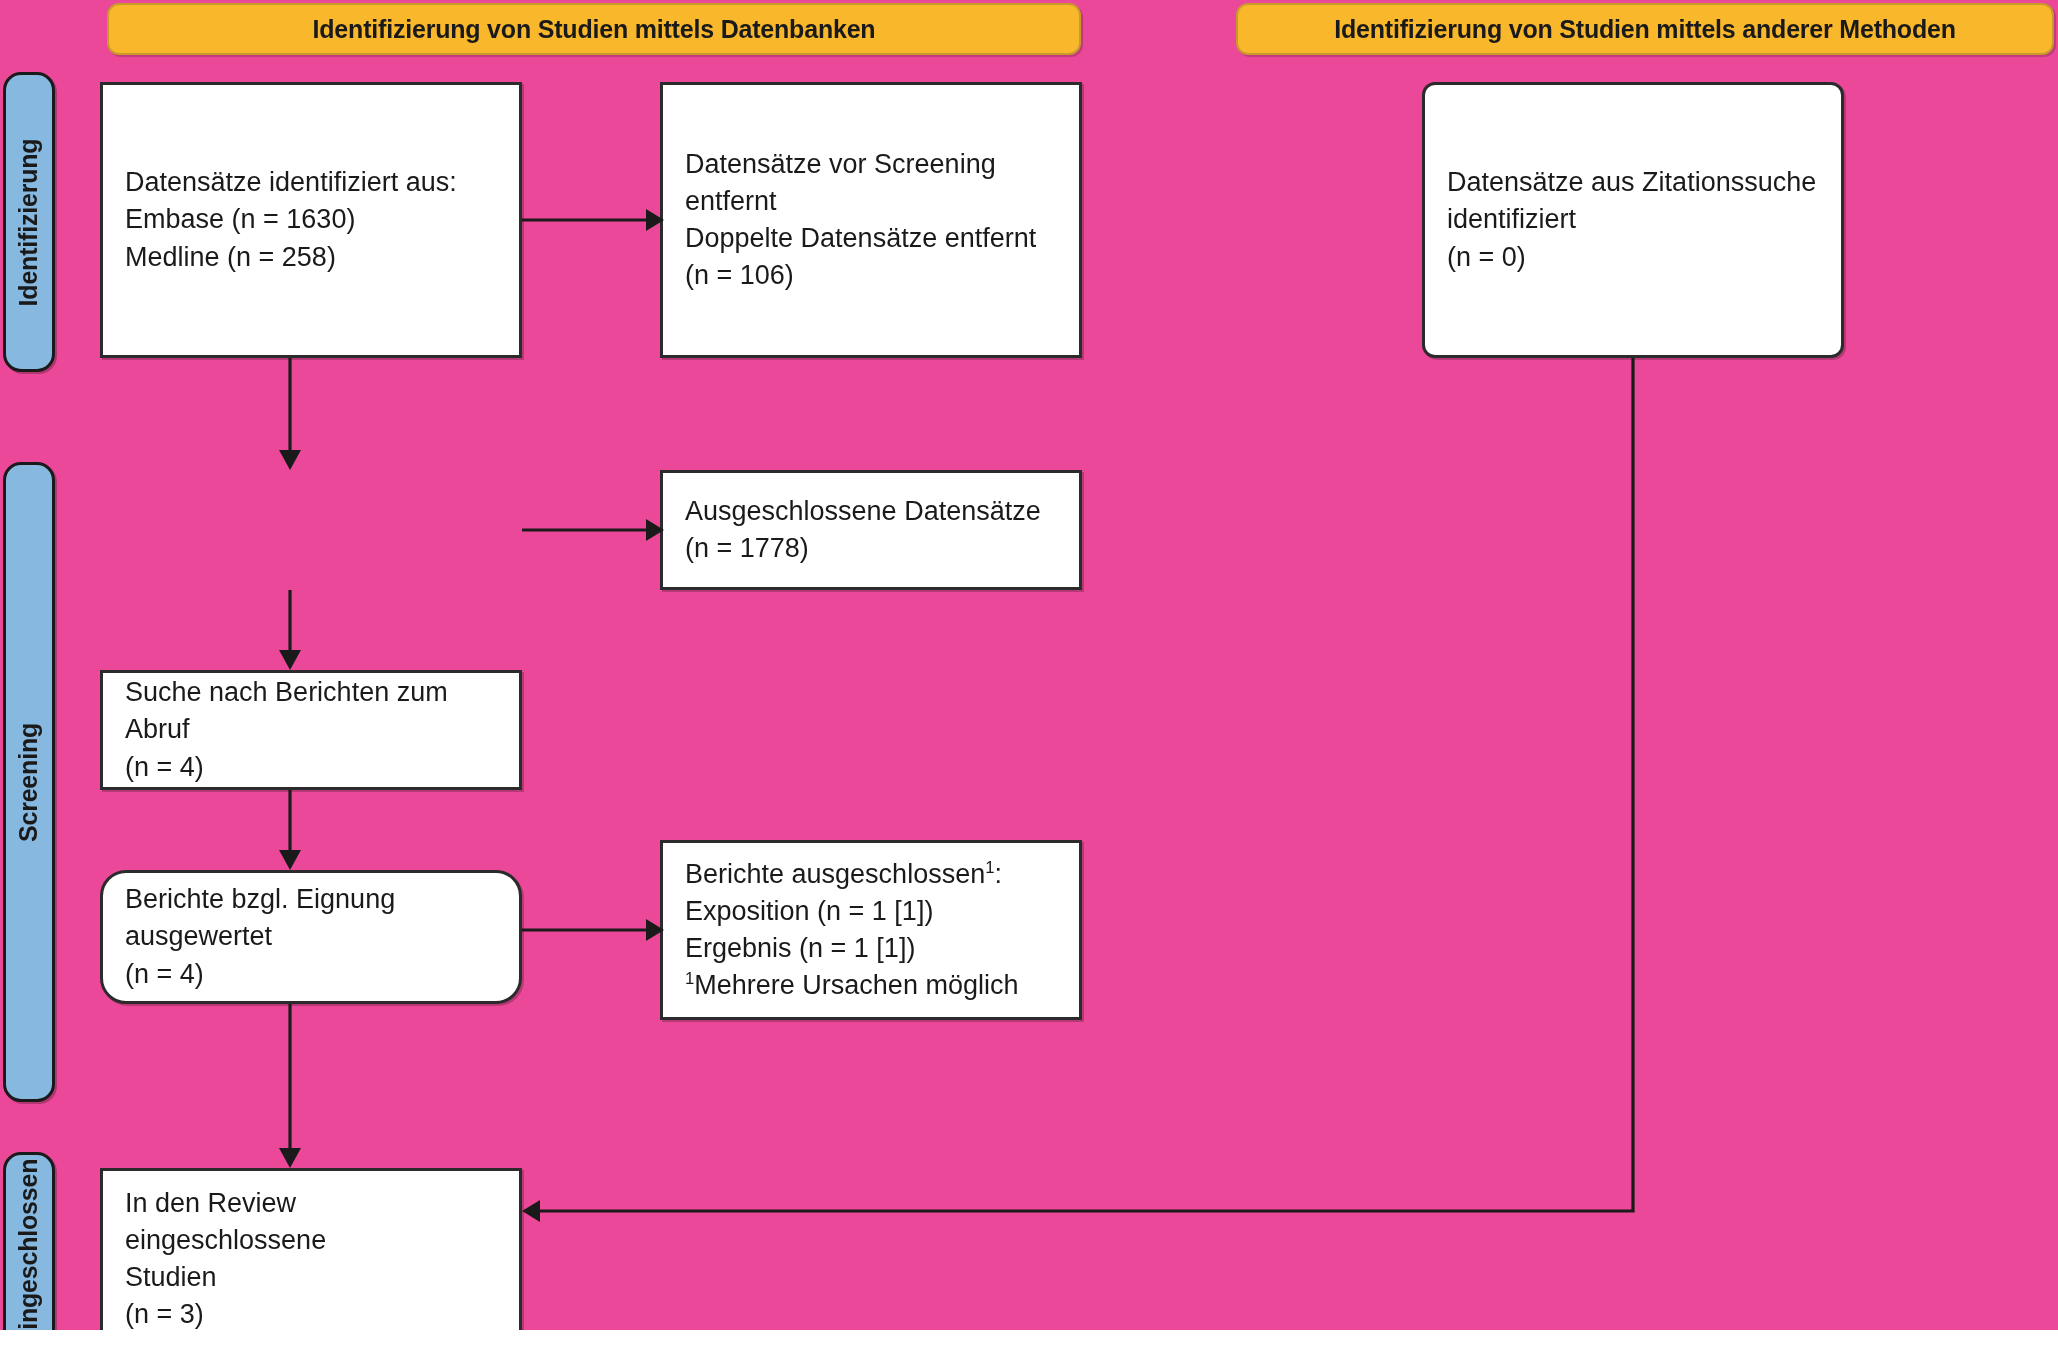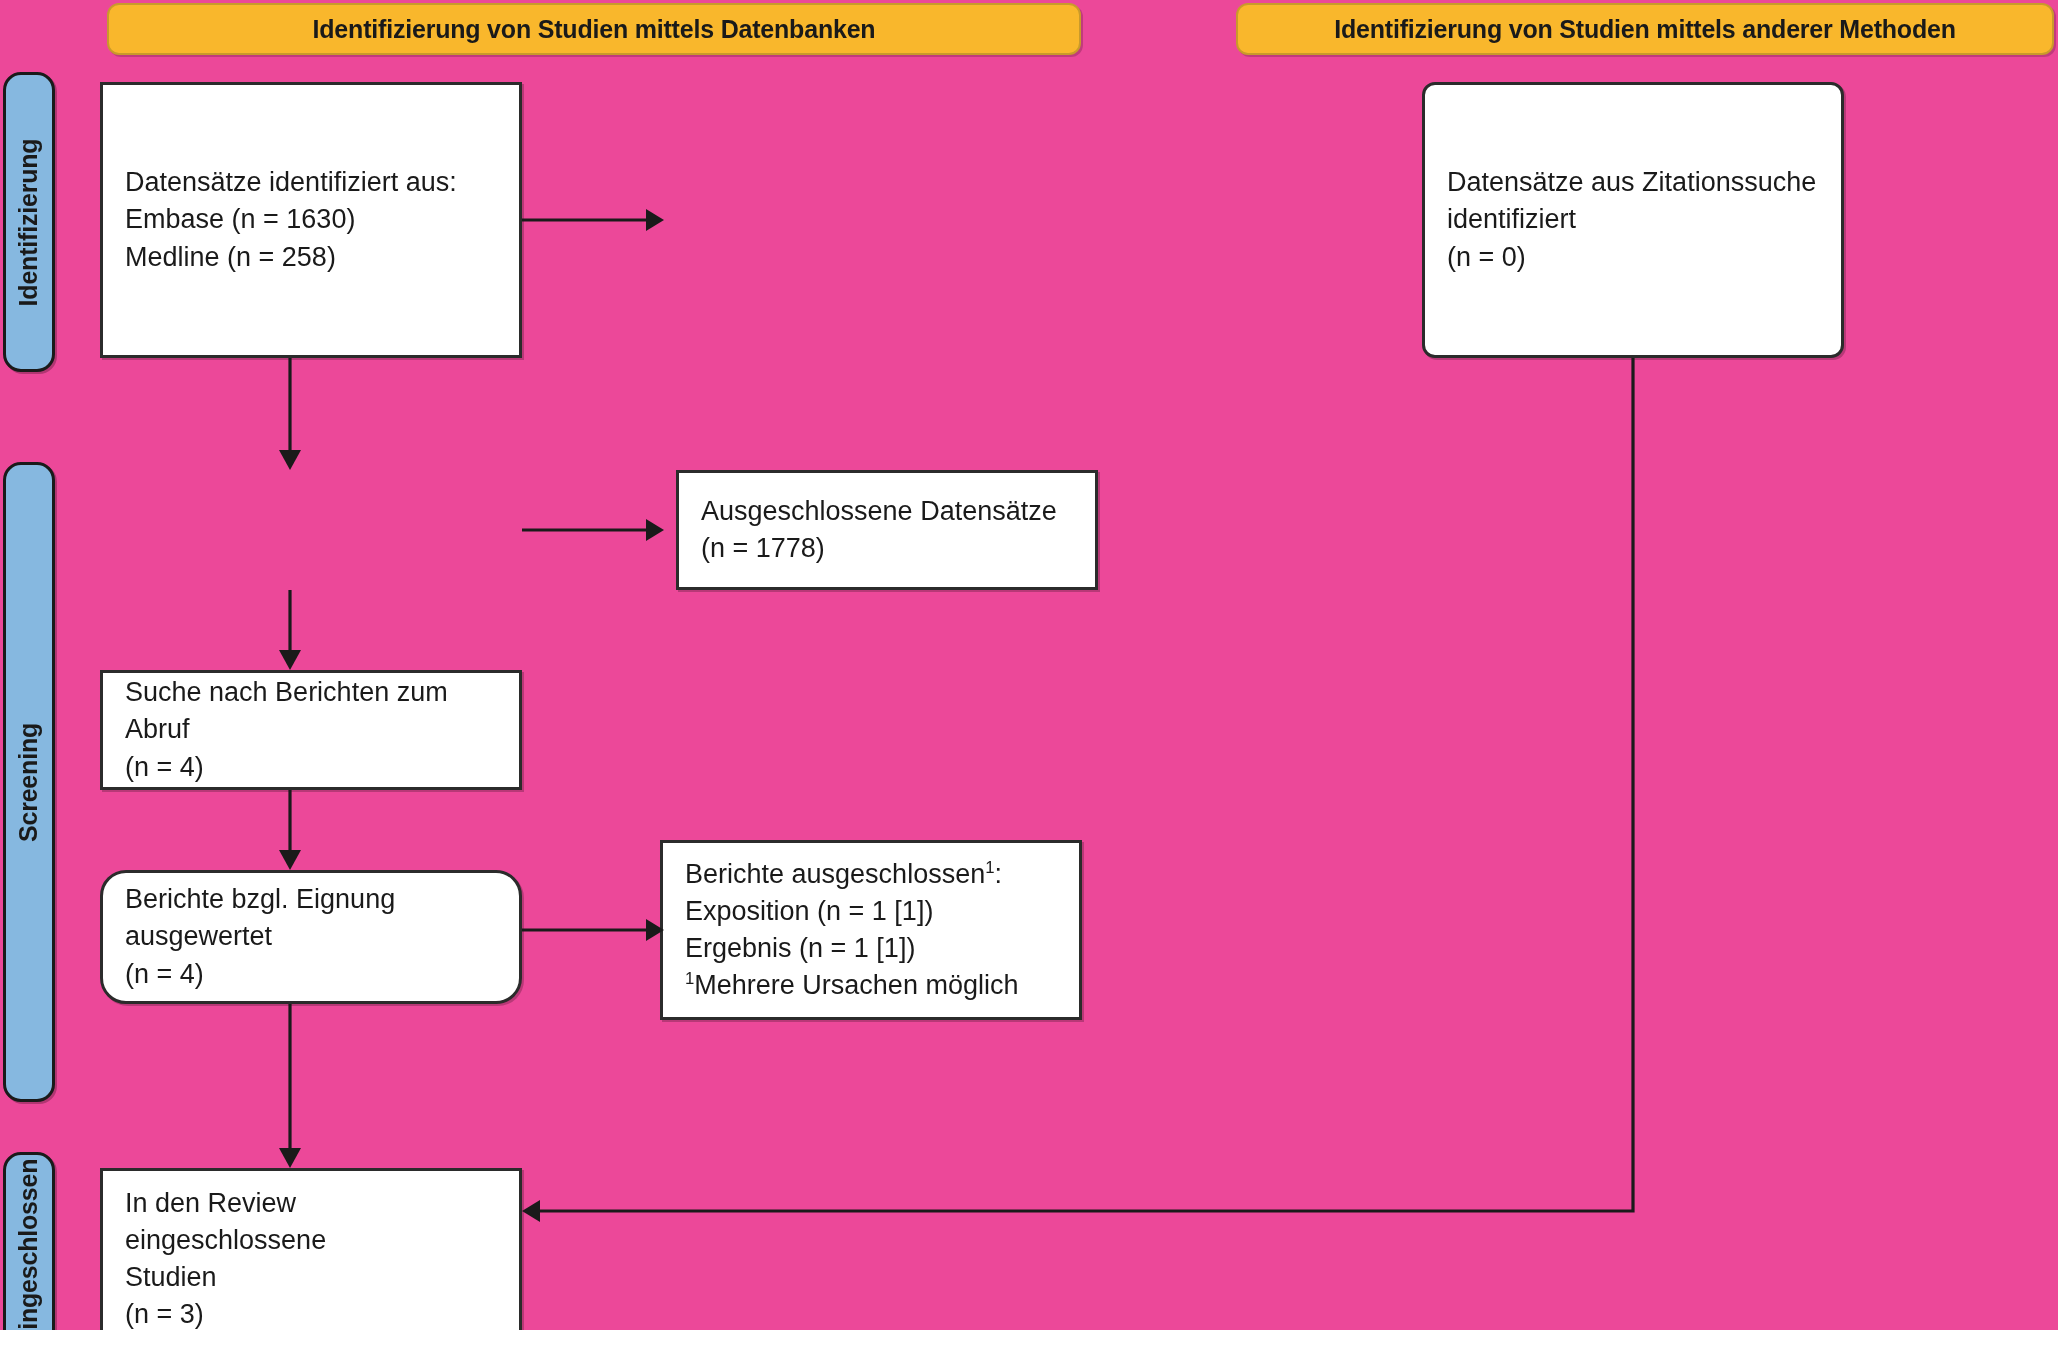--- a/index.html
+++ b/index.html
@@ -117,39 +117,45 @@
   <div class="stage" style="left:3px; top:1152px; width:52px; height:200px;">
     <span>Eingeschlossen</span>
   </div>
 
   <div class="box" style="left:100px; top:82px; width:422px; height:276px;">
     <div class="txt">Datensätze identifiziert aus:
   Embase (n = 1630)
   Medline (n = 258)</div>
   </div>
 
+  <div class="box" style="left:660px; top:82px; width:422px; height:276px;">
+    <div class="txt">Datensätze vor Screening
+entfernt
+  Doppelte Datensätze entfernt
+(n = 106)</div>
+  </div>
 
   <div class="box" style="left:1422px; top:82px; width:422px; height:276px;border-radius:13px;">
     <div class="txt">Datensätze aus Zitationssuche
 identifiziert
 (n = 0)</div>
   </div>
 
   <svg class="conn" style="left:522px; top:198px; width:142px; height:44px;" viewBox="0 0 142 44">
     <line x1="0" y1="22" x2="124" y2="22"></line>
     <polygon points="124,11 142,22 124,33"></polygon>
   </svg>
 
   <svg class="conn" style="left:268px; top:358px; width:44px; height:112px;" viewBox="0 0 44 112">
     <line x1="22" y1="0" x2="22" y2="92"></line>
     <polygon points="11,92 33,92 22,112"></polygon>
   </svg>
 
 
-  <div class="box" style="left:660px; top:470px; width:422px; height:120px;margin-left:16px;">
+  <div class="box" style="left:660px; top:470px; width:422px; height:120px;">
     <div class="txt">Ausgeschlossene Datensätze
 (n = 1778)</div>
   </div>
 
   <svg class="conn" style="left:522px; top:508px; width:142px; height:44px;" viewBox="0 0 142 44">
     <line x1="0" y1="22" x2="124" y2="22"></line>
     <polygon points="124,11 142,22 124,33"></polygon>
   </svg>
 
   <svg class="conn" style="left:268px; top:590px; width:44px; height:80px;" viewBox="0 0 44 80">

